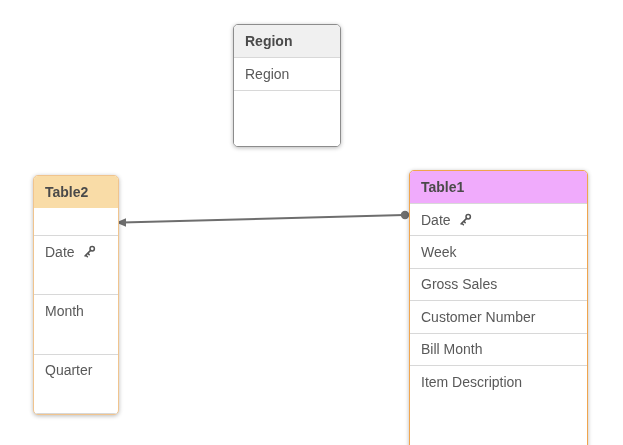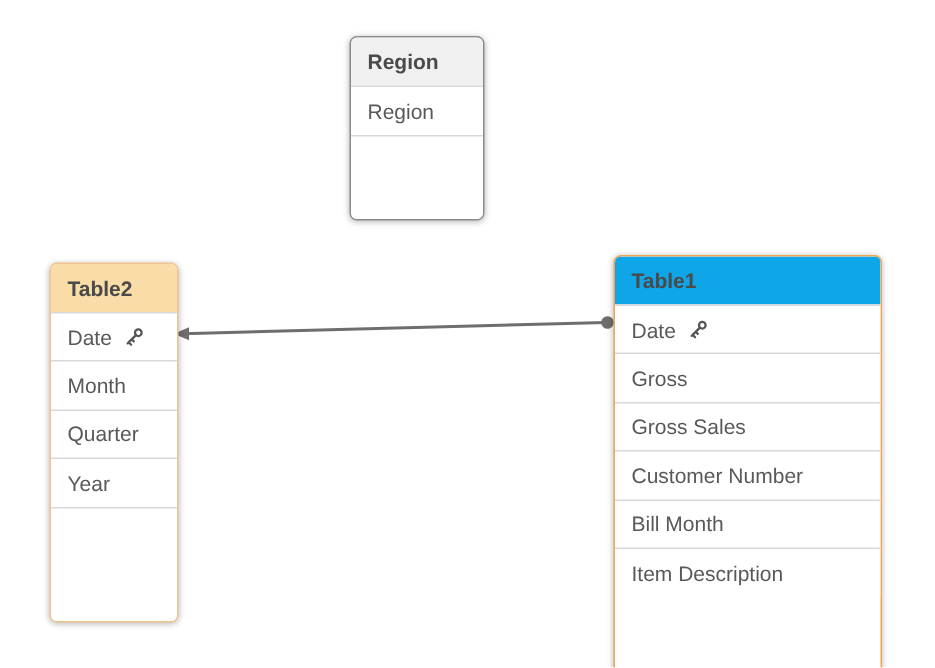--- a/index.html
+++ b/index.html
@@ -30,41 +30,41 @@
     flex: 0 0 32px;
     display: flex;
     align-items: center;
     padding: 0 11px;
     font-size: 14px;
     font-weight: bold;
     color: #4a4a4a;
   }
   .dm-header.hdr-gray   { background: #f0f0f0; }
   .dm-header.hdr-peach  { background: #f9dca7; }
-  .dm-header.hdr-orange { background: #0ea5e9; }
+  .dm-header.hdr-orange { background: #f0abfc; }
 
   .dm-row {
     flex: 0 0 32.4px;
     display: flex;
     align-items: center;
     padding: 0 11px;
     font-size: 14px;
     color: #595959;
     background: #ffffff;
     border-top: 1px solid #d8d8d8;
     box-sizing: border-box;
     white-space: nowrap;
   }
   .t-region .dm-row { flex: 0 0 33px; }
   .dm-row.empty { flex: 1 1 auto; }
 
   .key-icon { margin-left: 8px; display: inline-flex; }
 
-  .t-region { left: 233px; top: 24px;  width: 90px; height: 123px; }
-  .t-table2 { left: 33px;  top: 175px; width: 86px;  height: 240px; }
+  .t-region { left: 233px; top: 24px;  width: 108px; height: 123px; }
+  .t-table2 { left: 33px;  top: 175px; width: 86px;  height: 240px; gap: 27px; }
   .t-table1 { left: 409px; top: 170px; width: 179px; height: 296px; }
 
   .connector-svg {
     position: absolute;
     left: 0; top: 0;
     width: 623px; height: 445px;
     pointer-events: none;
   }
   .connector-svg .hit { pointer-events: stroke; }
 </style>
@@ -121,21 +121,21 @@
     <div class="dm-row">
       <span>Date</span>
       <span class="key-icon">
         <svg width="13" height="13" viewBox="0 0 13 13">
           <circle cx="9.2" cy="3.8" r="2.2" fill="none" stroke="#555555" stroke-width="1.5"></circle>
           <path d="M7.6 5.4 L2.1 10.9 M2.8 10.2 L4.4 11.8 M4.8 8.2 L6.2 9.6" fill="none" stroke="#555555" stroke-width="1.5" stroke-linecap="round"></path>
         </svg>
       </span>
     </div>
     <div class="dm-row">
-      <span>Gross</span>
+      <span>Week</span>
     </div>
     <div class="dm-row">
       <span>Gross Sales</span>
     </div>
     <div class="dm-row">
       <span>Customer Number</span>
     </div>
     <div class="dm-row">
       <span>Bill Month</span>
     </div>

